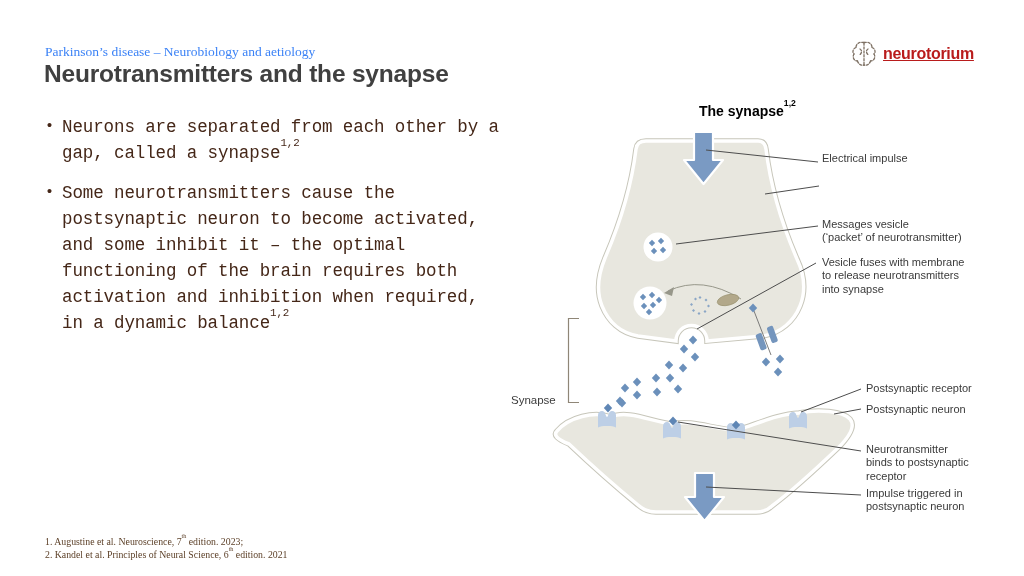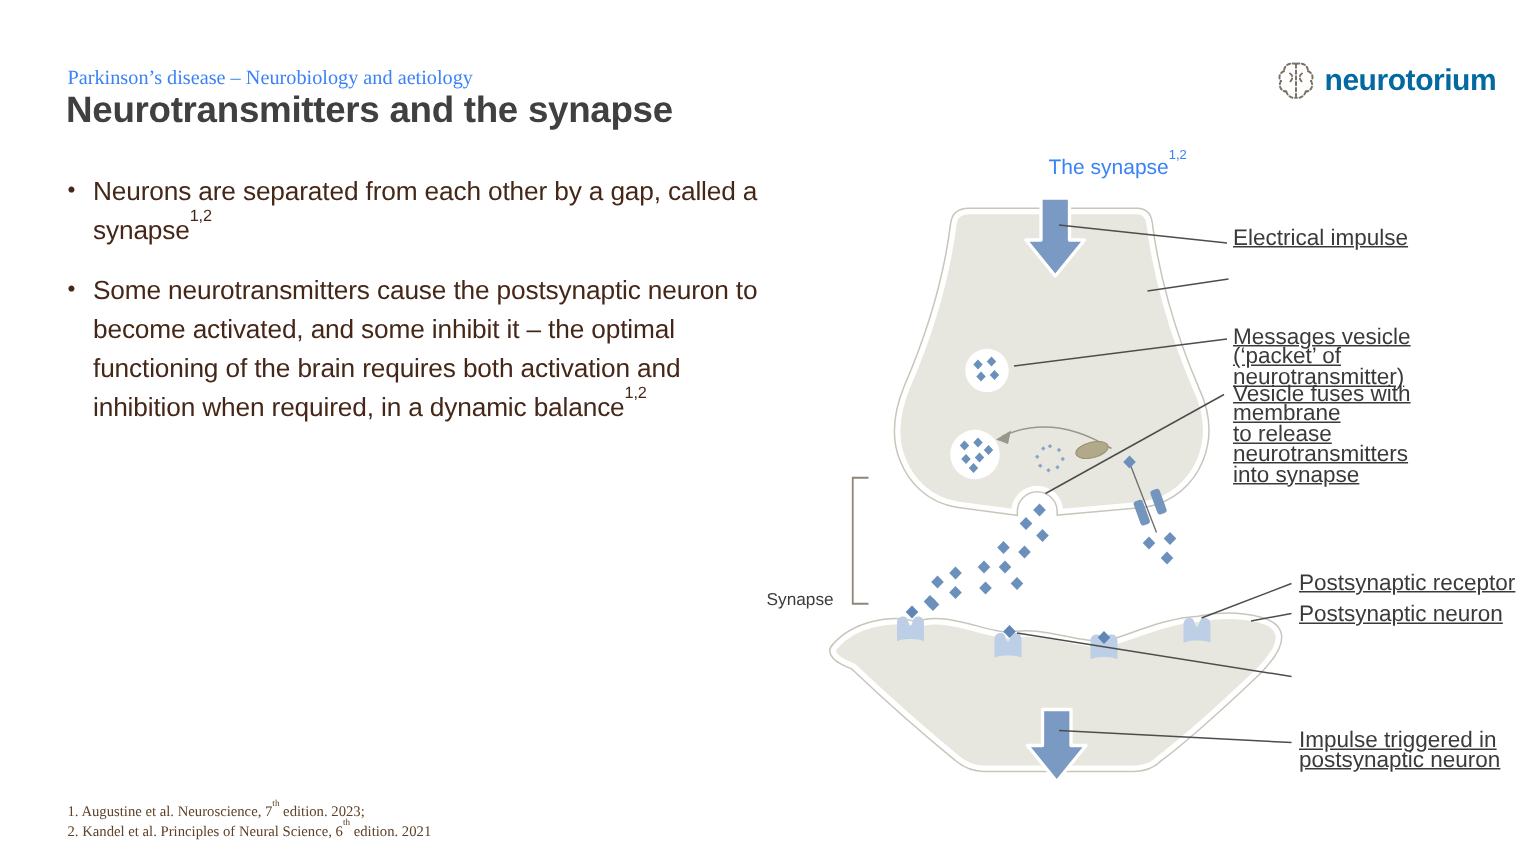--- a/index.html
+++ b/index.html
@@ -5,35 +5,35 @@
   html,body{margin:0;padding:0;background:#fff;}
   .slide{position:relative;width:1024px;height:576px;background:#ffffff;overflow:hidden;
          font-family:"Liberation Sans",sans-serif;}
   
   .eyebrow{position:absolute;left:45px;top:44px;font-family:"Liberation Serif",serif;
            font-size:13.5px;color:#3b82f6;}
   .title{position:absolute;left:44px;top:60px;margin:0;font-size:24.5px;font-weight:bold;
          color:#404040;letter-spacing:-0.2px;}
   .bullets{position:absolute;left:45px;top:114px;width:462px;margin:0;padding:0;list-style:none;
            font-size:17.5px;line-height:26px;color:#452718;letter-spacing:-0.1px;}
-  .bullets li{position:relative;padding-left:17px;}
+  .bullets li{position:relative;padding-left:17px;font-family:Liberation Mono, monospace;}
   .bullets li + li{margin-top:14px;}
   .bullets li::before{content:"•";position:absolute;left:0;top:0;font-size:15px;}
   sup{font-size:0.62em;position:relative;top:-0.45em;line-height:0;}
   .refs{position:absolute;left:45px;top:535px;font-family:"Liberation Serif",serif;
         font-size:9.8px;line-height:13px;color:#5d4129;}
   
   .brand{position:absolute;left:849px;top:39px;display:flex;align-items:center;}
   .brand-icon{display:inline-block;width:30px;height:30px;}
-  .brand-name{font-size:20px;font-weight:600;color:#0369a1;letter-spacing:-0.3px;margin-left:4px;}
+  .brand-name{font-size:16px;font-weight:600;color:#b91c1c;letter-spacing:-0.3px;margin-left:4px;text-decoration:underline;}
   
   .diagram-svg{position:absolute;left:0;top:0;width:1024px;height:576px;}
-  .diagram-title{position:absolute;left:699px;top:103px;font-size:14px;font-weight:normal;
-                 color:#3b82f6;}
-  .dlabel{position:absolute;font-size:15px;line-height:13.4px;color:#3a3a3a;text-decoration:underline;}
+  .diagram-title{position:absolute;left:699px;top:103px;font-size:14px;font-weight:bold;
+                 color:#000000;}
+  .dlabel{position:absolute;font-size:11px;line-height:13.4px;color:#3a3a3a;}
   .synapse-side{position:absolute;left:511px;top:355px;font-size:11.5px;color:#3c3c3c;margin-top:39px;}
 </style>
 </head>
 <body>
 
 <div class="slide">
 
   <div class="eyebrow">Parkinson’s disease – Neurobiology and aetiology</div>
   <h1 class="title">Neurotransmitters and the synapse</h1>
 
@@ -190,20 +190,25 @@
     <div>Vesicle fuses with membrane</div>
     <div>to release neurotransmitters</div>
     <div>into synapse</div>
   </div>
   <div class="dlabel" style="left:866px;top:382px;width:150px">
     <div>Postsynaptic receptor</div>
   </div>
   <div class="dlabel" style="left:866px;top:403px;width:150px">
     <div>Postsynaptic neuron</div>
   </div>
+  <div class="dlabel" style="left:866px;top:443px;width:140px">
+    <div>Neurotransmitter</div>
+    <div>binds to postsynaptic</div>
+    <div>receptor</div>
+  </div>
   <div class="dlabel" style="left:866px;top:487px;width:140px">
     <div>Impulse triggered in</div>
     <div>postsynaptic neuron</div>
   </div>
 
   <div class="synapse-side">Synapse</div>
 
 </div>
 
 </body></html>

